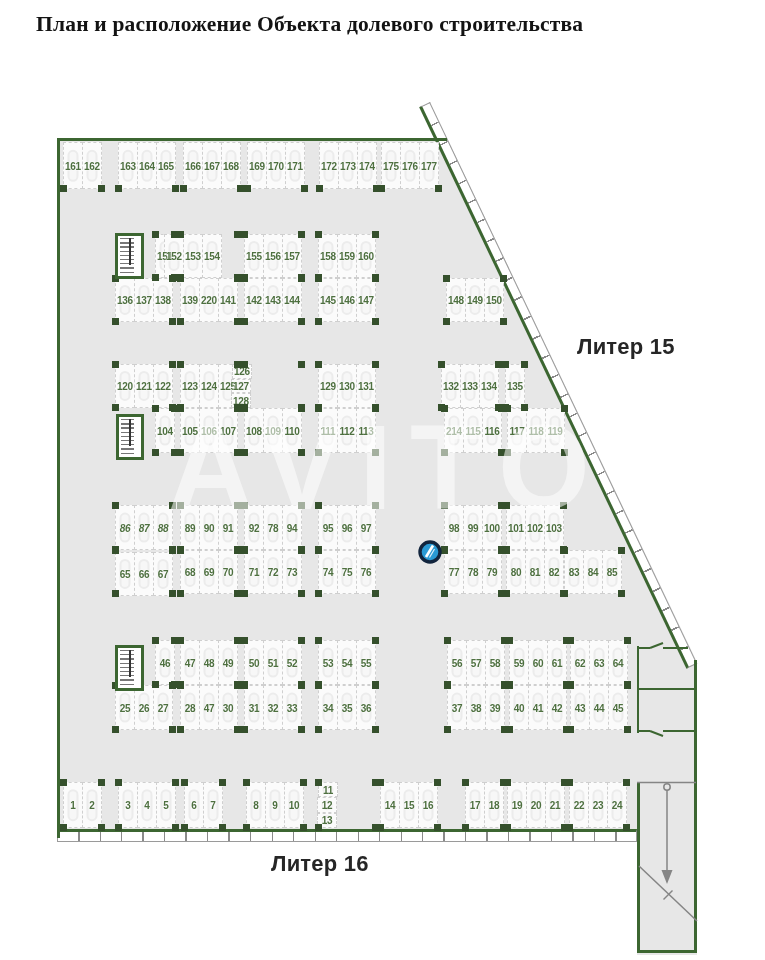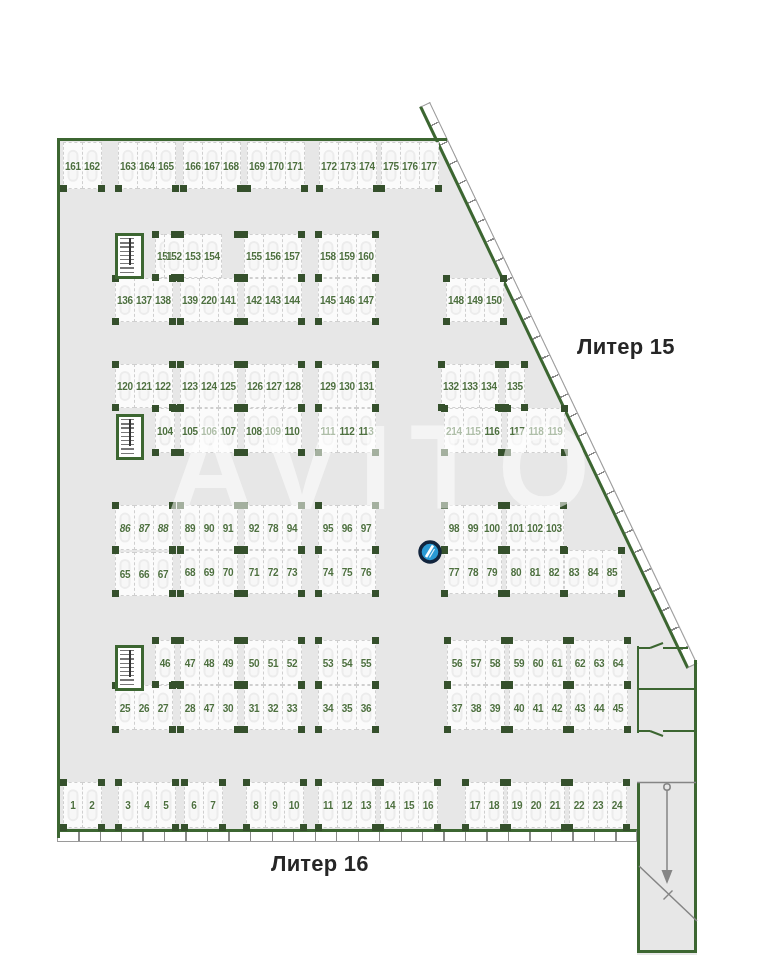--- a/index.html
+++ b/index.html
@@ -52,20 +52,21 @@
   .liter{position:absolute;z-index:7;font-weight:bold;font-size:22px;color:#262626;
     letter-spacing:.2px;}
   #liter15{left:577px;top:334px;}
   #liter16{left:271px;top:851px;}
 </style>
 </head>
 <body>
 
 <div id="root" data-name="floor-plan-page">
 
+  <div id="page-title" data-name="page-title">План и расположение Объекта долевого строительства</div>
 
   <div id="floor" data-name="garage-floor"></div>
 
   <div id="band-diag" class="band" data-name="diagonal-facade-wall"></div>
   <div id="band-bottom" class="band" data-name="bottom-facade-wall"></div>
 
   <svg id="walls" width="765" height="960" data-name="walls-layer">
     <g class="wl" fill="none" stroke-width="3">
       <line x1="58.5" y1="138" x2="58.5" y2="838" data-name="left-wall"></line>
       <line x1="57" y1="139.5" x2="447" y2="139.5" data-name="top-wall"></line>
@@ -369,21 +370,21 @@
         </div>
         <div class="spot" data-name="parking-spot-125">
           <div class="car" data-name="car-outline"></div>
           <div class="num" data-name="spot-number">125</div>
         </div>
       </div>
       <div class="col" data-name="structural-column" style="left: 177px; top: 361px;"></div>
       <div class="col" data-name="structural-column" style="left: 234px; top: 361px;"></div>
       <div class="col" data-name="structural-column" style="left: 177px; top: 404px;"></div>
       <div class="col" data-name="structural-column" style="left: 234px; top: 404px;"></div>
-      <div class="group" data-name="parking-group" style="left: 245px; top: 364px; width: 58px; height: 44px;">
+      <div class="group" data-name="parking-group" style="left: 232px; top: 364px; width: 58px; height: 44px; flex-direction: column;">
         <div class="spot" data-name="parking-spot-126">
           <div class="car" data-name="car-outline"></div>
           <div class="num" data-name="spot-number">126</div>
         </div>
         <div class="spot" data-name="parking-spot-127">
           <div class="car" data-name="car-outline"></div>
           <div class="num" data-name="spot-number">127</div>
         </div>
         <div class="spot" data-name="parking-spot-128">
           <div class="car" data-name="car-outline"></div>
@@ -1075,21 +1076,21 @@
         </div>
         <div class="spot" data-name="parking-spot-10">
           <div class="car" data-name="car-outline"></div>
           <div class="num" data-name="spot-number">10</div>
         </div>
       </div>
       <div class="col" data-name="structural-column" style="left: 243px; top: 779px;"></div>
       <div class="col" data-name="structural-column" style="left: 300px; top: 779px;"></div>
       <div class="col" data-name="structural-column" style="left: 243px; top: 824px;"></div>
       <div class="col" data-name="structural-column" style="left: 300px; top: 824px;"></div>
-      <div class="group" data-name="parking-group" style="left: 318px; top: 782px; width: 58px; height: 46px;">
+      <div class="group" data-name="parking-group" style="left: 318px; top: 782px; width: 58px; height: 46px; flex-direction: column;">
         <div class="spot" data-name="parking-spot-11">
           <div class="car" data-name="car-outline"></div>
           <div class="num" data-name="spot-number">11</div>
         </div>
         <div class="spot" data-name="parking-spot-12">
           <div class="car" data-name="car-outline"></div>
           <div class="num" data-name="spot-number">12</div>
         </div>
         <div class="spot" data-name="parking-spot-13">
           <div class="car" data-name="car-outline"></div>

